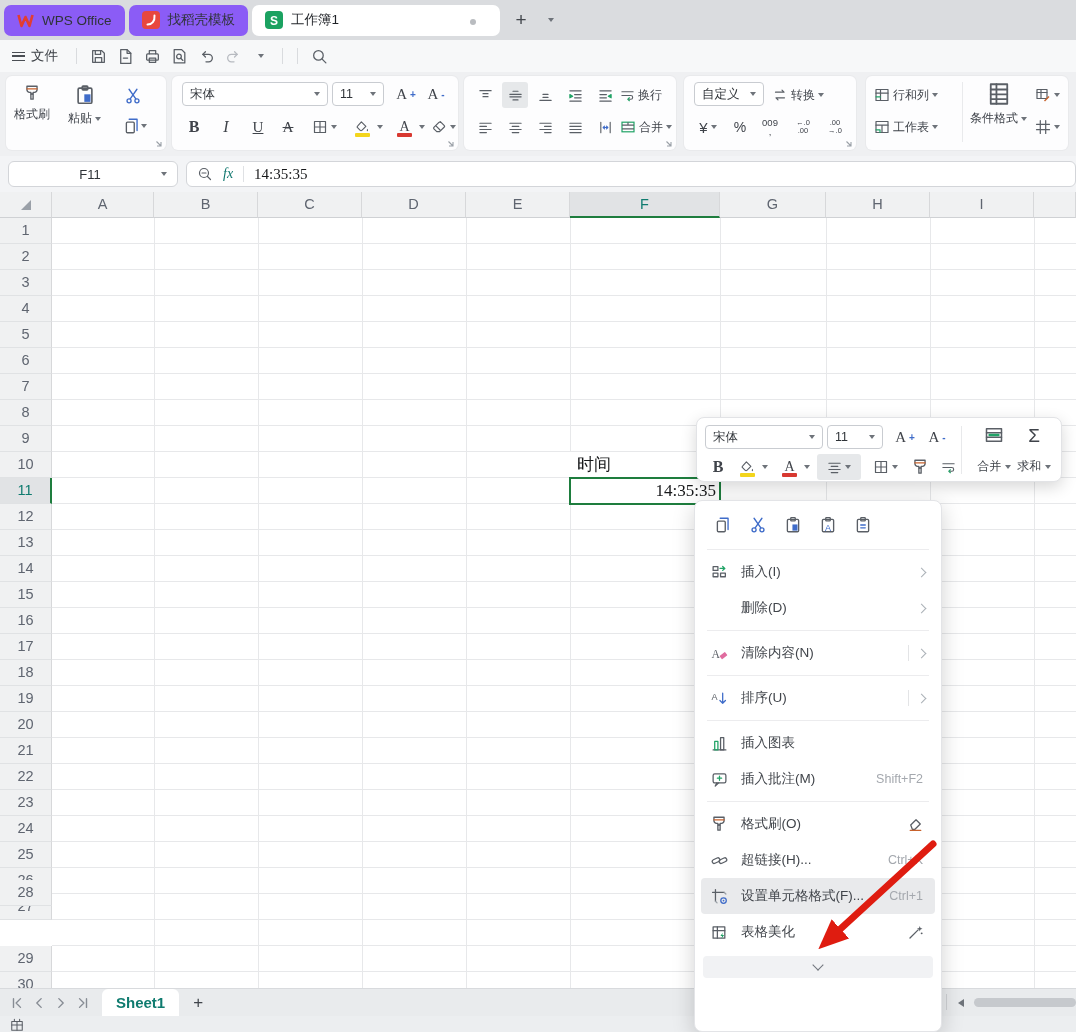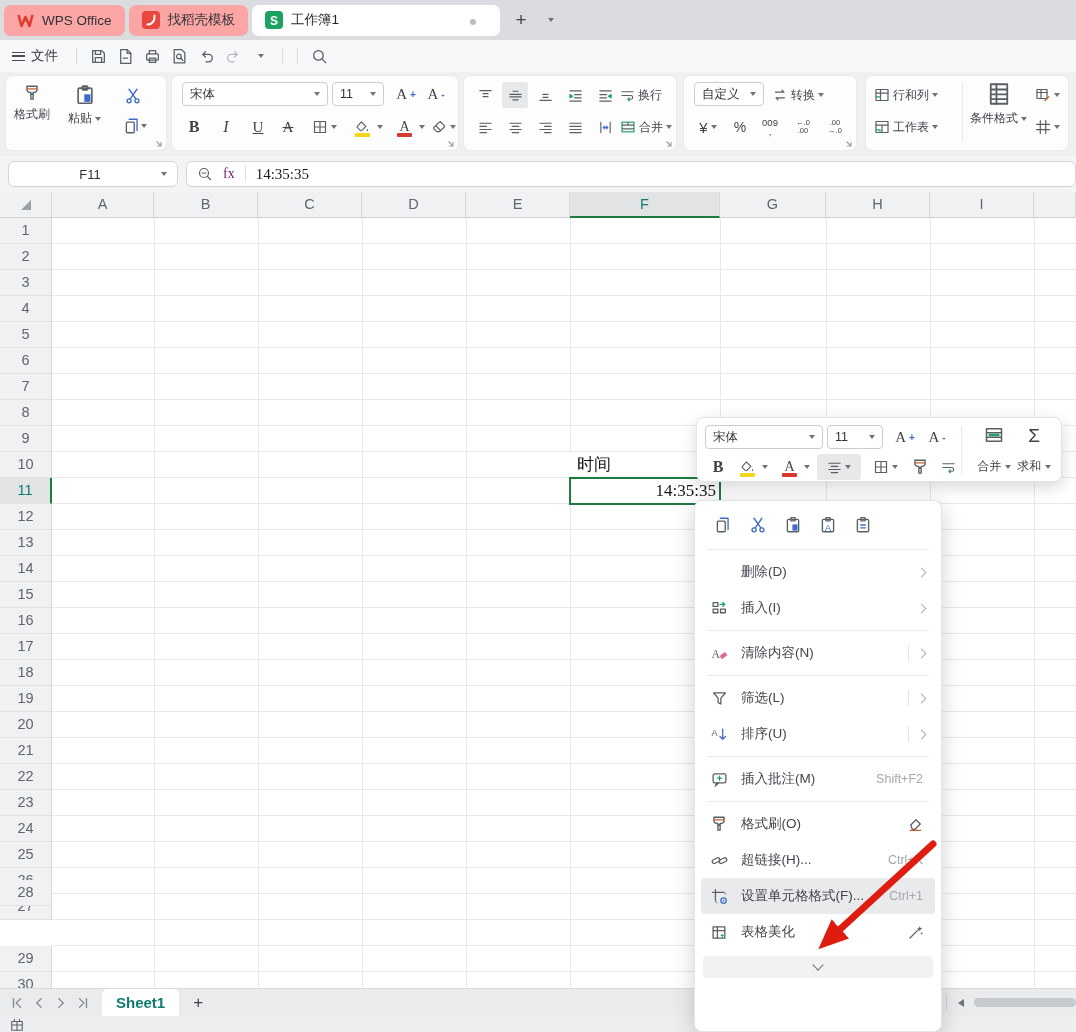--- a/index.html
+++ b/index.html
@@ -4,21 +4,21 @@
 <style>
 *{margin:0;padding:0;box-sizing:border-box}
 html,body{width:1076px;height:1032px}
 body{position:relative;overflow:hidden;font-family:"Liberation Sans",sans-serif;font-size:13px;color:#3c4046;background:#fff}
 .flex{display:flex;align-items:center}
 .crt{display:inline-block;width:0;height:0;border-left:3.5px solid transparent;border-right:3.5px solid transparent;border-top:4px solid #6e737a;vertical-align:middle}
 .chev{display:inline-block;width:7px;height:7px;border-top:1.6px solid #aab0b6;border-right:1.6px solid #aab0b6;transform:rotate(45deg)}
 .chevdn{display:inline-block;width:8px;height:8px;border-right:1.8px solid #70757c;border-bottom:1.8px solid #70757c;transform:rotate(45deg);margin-top:-4px}
 
 #tabbar{position:absolute;left:0;top:0;width:1076px;height:40px;background:#dadcdf;display:flex;align-items:center;padding-left:4px}
-.wtab{height:31px;border-radius:7px;background:#fca5a5;display:flex;align-items:center;gap:8px;padding:0 13px;margin-right:4px;font-size:13.5px;color:#2f3338}
+.wtab{height:31px;border-radius:7px;background:#8b5cf6;display:flex;align-items:center;gap:8px;padding:0 13px;margin-right:4px;font-size:13.5px;color:#2f3338}
 .wtab.active{background:#fff;width:248px;position:relative;color:#1f2227}
 .wtab .dot{position:absolute;right:24px;top:14px;width:6px;height:6px;border-radius:50%;background:#b9bcc0}
 .tbbtn{width:26px;height:26px;display:flex;align-items:center;justify-content:center;color:#43474d;font-size:19px;margin-left:4px}
 
 #menubar{position:absolute;left:0;top:40px;width:1076px;height:32px;background:#f7f8f9;display:flex;align-items:center;font-size:13.5px;color:#3c4046}
 #menubar .vdiv{width:1px;height:16px;background:#d9dbde;margin:0 8px}
 #file-menu{display:flex;align-items:center;gap:6px;padding:0 10px 0 12px}
 .hamb{display:inline-block;width:13px;height:9px;border-top:1.6px solid #4a4e54;border-bottom:1.6px solid #4a4e54;position:relative}
 .hamb:after{content:"";position:absolute;left:0;top:2.6px;width:13px;height:1.6px;background:#4a4e54}
 .qbtn{width:25px;height:24px;display:flex;align-items:center;justify-content:center;margin:0 1px}
@@ -42,21 +42,21 @@
 sup.bl{color:#3f6cc9;font-weight:bold;font-size:10px}
 .colorbar{position:absolute;left:3px;bottom:2px;width:15px;height:4px;border-radius:1px}
 .icobtn{position:relative;width:22px;height:24px;display:flex;align-items:center;justify-content:center}
 .selbox{background:#e6e8ea;border-radius:3px}
 .decico{font-size:7.5px;line-height:8px;color:#3f434a;text-align:center;white-space:pre}
 .thou{font-size:9.5px;line-height:9px;color:#3f434a;text-align:center}
 
 #formulabar{position:absolute;left:0;top:156px;width:1076px;height:36px;background:#f3f4f6}
 #namebox{position:absolute;left:8px;top:5px;width:170px;height:26px;background:#fff;border:1px solid #d3d5d9;border-radius:6px;display:flex;align-items:center;padding:0 10px;font-size:13px;color:#2f3338}
 #fxbox{position:absolute;left:186px;top:5px;width:890px;height:26px;background:#fff;border:1px solid #d3d5d9;border-radius:6px;display:flex;align-items:center;padding:0 10px;gap:10px}
-#fxbox .fx{font-family:"Liberation Serif",serif;font-size:14px;color:#701a75}
+#fxbox .fx{font-family:"Liberation Serif",serif;font-style:italic;font-size:14px;color:#0f766e}
 #fxbox .vdiv{width:1px;height:16px;background:#dfe1e4}
 #fxbox .val{font-family:"Liberation Serif",serif;font-size:15px;color:#17181a}
 
 #grid{position:absolute;left:0;top:192px;width:1076px;height:796px;background:#fff;overflow:hidden}
 #corner{position:absolute;left:0;top:0;width:52px;height:26px;background:#f0f1f2;border-right:1px solid #d7d8da;border-bottom:1px solid #cfd1d4}
 #corner .tri{position:absolute;left:21px;top:8px;width:0;height:0;border-left:10px solid transparent;border-bottom:10px solid #9aa0a8}
 .colh{position:absolute;top:0;height:26px;line-height:25px;text-align:center;font-size:14.5px;color:#5f6570;background:#f0f1f2;border-right:1px solid #d7d8da;border-bottom:1px solid #cfd1d4}
 .colh.sel{background:#e1e3e5;color:#0f7b6f;border-bottom:2px solid #1e7d3e}
 .rowh{position:absolute;left:0;width:52px;height:26px;line-height:25px;text-align:center;font-size:14.5px;color:#5f6570;background:#f0f1f2;border-right:1px solid #d7d8da;border-bottom:1px solid #e0e2e4}
 .rowh.sel{background:#e1e3e5;color:#0f7b6f;border-right:2px solid #1e7d3e}
@@ -764,71 +764,71 @@
             <rect x="3" y="3" width="10" height="11" rx="1"></rect>
             <rect x="6" y="1.5" width="4" height="2.8" rx="0.6"></rect>
             <path d="M6 8h4M6 10.5h4" stroke="#3f6cc9"></path>
           </svg>
         </span>
       </div>
     </div>
   <div class="msep"></div>
   <div id="menu-items">
       <div class="mitem">
-        <span class="mi"></span>
-        <span class="mlabel">删除(D)</span>
-        <span class="chev"></span>
-      </div>
-      <div class="mitem">
         <span class="mi" style="display: inline-flex; align-items: center; justify-content: center;">
           <svg width="17" height="17" viewBox="0 0 16 16" fill="none" stroke="#5a5f66" stroke-width="1.2" stroke-linecap="round" stroke-linejoin="round">
             <rect x="2" y="2.5" width="4.5" height="3.5"></rect>
             <rect x="2" y="8.5" width="4.5" height="3.5"></rect>
             <rect x="9" y="8.5" width="4.5" height="3.5"></rect>
             <path d="M8.5 4.2h4.5m0 0L11 2.4m2 1.8L11 6" stroke="#21a366"></path>
           </svg>
         </span>
         <span class="mlabel">插入(I)</span>
         <span class="chev"></span>
       </div>
+      <div class="mitem">
+        <span class="mi"></span>
+        <span class="mlabel">删除(D)</span>
+        <span class="chev"></span>
+      </div>
       <div class="msep"></div>
       <div class="mitem">
         <span class="mi" style="display: inline-flex; align-items: center; justify-content: center;">
           <svg width="17" height="17" viewBox="0 0 16 16" fill="none" stroke="#5a5f66" stroke-width="1.2" stroke-linecap="round" stroke-linejoin="round">
             <text x="0.5" y="12.5" font-size="11" stroke="none" fill="#5a5f66" font-family="Liberation Serif,serif">A</text>
             <rect x="8.6" y="7.8" width="6.4" height="4" rx="0.5" transform="rotate(-38 12 10)" fill="#e06c9f" stroke="none"></rect>
           </svg>
         </span>
         <span class="mlabel">清除内容(N)</span>
         <span class="mbar"></span>
         <span class="chev"></span>
       </div>
       <div class="msep"></div>
       <div class="mitem">
         <span class="mi" style="display: inline-flex; align-items: center; justify-content: center;">
           <svg width="17" height="17" viewBox="0 0 16 16" fill="none" stroke="#5a5f66" stroke-width="1.2" stroke-linecap="round" stroke-linejoin="round">
-            <path d="M2.5 2.8h11L9.3 7.6v5.6L6.7 11.9V7.6z"></path>
-          </svg>
-        </span>
-        <span class="mlabel">筛选(L)</span>
+            <text x="0.5" y="9" font-size="8.5" stroke="none" fill="#5a5f66" font-family="Liberation Sans,sans-serif">A</text>
+            <path d="M11 3v9.5m0 0l-2.6-2.6M11 12.5l2.6-2.6" stroke="#3f6cc9"></path>
+          </svg>
+        </span>
+        <span class="mlabel">排序(U)</span>
         <span class="mbar"></span>
         <span class="chev"></span>
       </div>
+      <div class="msep"></div>
       <div class="mitem">
         <span class="mi" style="display: inline-flex; align-items: center; justify-content: center;">
           <svg width="17" height="17" viewBox="0 0 16 16" fill="none" stroke="#5a5f66" stroke-width="1.2" stroke-linecap="round" stroke-linejoin="round">
-            <text x="0.5" y="9" font-size="8.5" stroke="none" fill="#5a5f66" font-family="Liberation Sans,sans-serif">A</text>
-            <path d="M11 3v9.5m0 0l-2.6-2.6M11 12.5l2.6-2.6" stroke="#3f6cc9"></path>
-          </svg>
-        </span>
-        <span class="mlabel">排序(U)</span>
-        <span class="mbar"></span>
-        <span class="chev"></span>
-      </div>
-      <div class="msep"></div>
+            <path d="M2 14h12"></path>
+            <rect x="3.5" y="6" width="3" height="8" stroke="#21a366"></rect>
+            <rect x="9" y="2.5" width="3" height="11.5"></rect>
+          </svg>
+        </span>
+        <span class="mlabel">插入图表</span>
+      </div>
       <div class="mitem">
         <span class="mi" style="display: inline-flex; align-items: center; justify-content: center;">
           <svg width="17" height="17" viewBox="0 0 16 16" fill="none" stroke="#5a5f66" stroke-width="1.2" stroke-linecap="round" stroke-linejoin="round">
             <rect x="2" y="2.8" width="12" height="8.4" rx="1.5"></rect>
             <path d="M5.5 11.2L4 14.2l3.2-3"></path>
             <path d="M8 4.8v4M6 6.8h4" stroke="#21a366"></path>
           </svg>
         </span>
         <span class="mlabel">插入批注(M)</span>
         <span class="mshort">Shift+F2</span>

